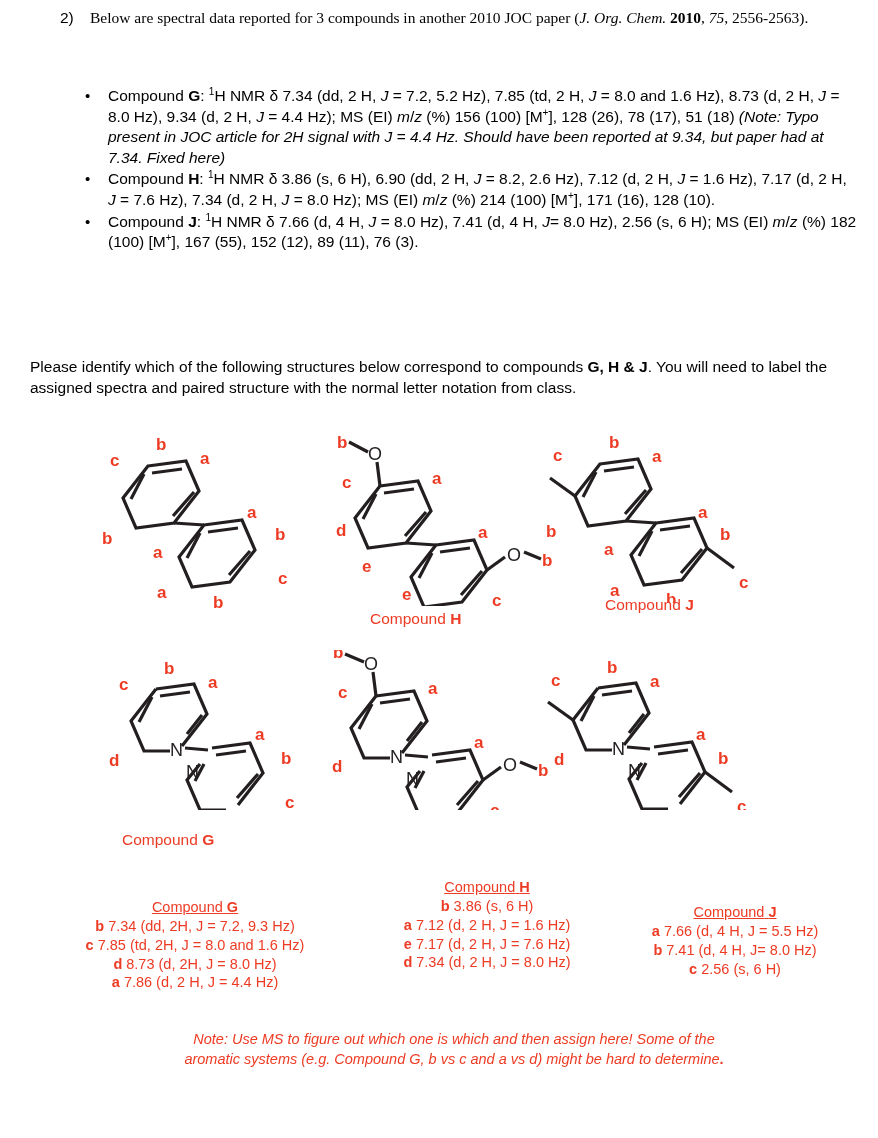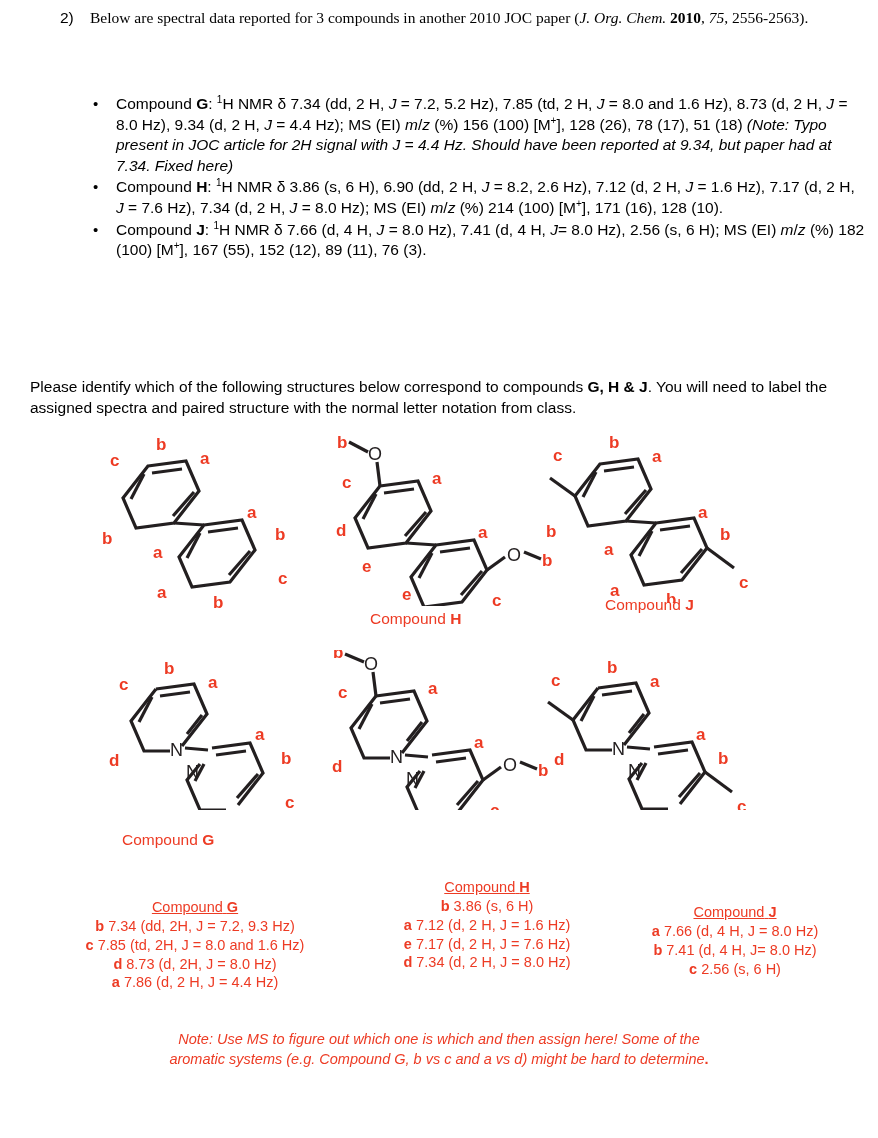--- a/index.html
+++ b/index.html
@@ -12,21 +12,21 @@
 
   
   .qblock{position:absolute;left:60px;top:8px;width:790px;}
   .qline{display:flex;font-size:15.5px;line-height:1.33;}
   .qnum{width:30px;flex:none;}
   .qtext{flex:1;font-family:Liberation Serif, serif;}
   i{font-style:italic;}
   b{font-weight:bold;}
   .sup{font-size:10px;vertical-align:super;line-height:0;}
 
-  ul.cl{list-style:none;margin:16px;padding:0;position:absolute;left:60px;top:78px;width:790px;}
+  ul.cl{list-style:none;margin:8px;padding:0;position:absolute;left:60px;top:78px;width:790px;}
   ul.cl li{position:relative;padding-left:40px;font-size:15.5px;line-height:1.33;margin-bottom:1px;}
   ul.cl li:before{content:"\2022";position:absolute;left:17px;top:0;font-size:15px;}
 
   .para{position:absolute;left:30px;width:820px;font-size:15.5px;line-height:1.345;}
 
   
   .struct{position:absolute;}
   .caption{position:absolute;color:#ED3B24;font-size:15.5px;white-space:nowrap;}
 
   
@@ -56,21 +56,21 @@
       <span>Compound</span> <b>G</b>: <span class="sup">1</span>H NMR δ 7.34 (dd, 2&nbsp;H, <i>J</i>&nbsp;= 7.2, 5.2 Hz), 7.85 (td, 2&nbsp;H, <i>J</i>&nbsp;= 8.0 and 1.6 Hz), 8.73 (d, 2&nbsp;H, <i>J</i>&nbsp;= 8.0 Hz), 9.34 (d, 2&nbsp;H, <i>J</i>&nbsp;= 4.4 Hz); MS (EI) <i>m</i>/<i>z</i> (%) 156 (100) [M<span class="sup">+</span>], 128 (26), 78 (17), 51 (18) <i>(Note: Typo present in JOC article for 2H signal with J = 4.4 Hz. Should have been reported at 9.34, but paper had at 7.34. Fixed here)</i>
     </li>
     <li>
       <span>Compound</span> <b>H</b>: <span class="sup">1</span>H NMR δ 3.86 (s, 6&nbsp;H), 6.90 (dd, 2&nbsp;H, <i>J</i>&nbsp;= 8.2, 2.6 Hz), 7.12 (d, 2 H, <i>J</i>&nbsp;= 1.6 Hz), 7.17 (d, 2&nbsp;H, <i>J</i>&nbsp;= 7.6 Hz), 7.34 (d, 2&nbsp;H, <i>J</i>&nbsp;= 8.0 Hz); MS (EI) <i>m</i>/<i>z</i> (%) 214 (100) [M<span class="sup">+</span>], 171 (16), 128 (10).
     </li>
     <li>
       <span>Compound</span> <b>J</b>: <span class="sup">1</span>H NMR δ 7.66 (d, 4&nbsp;H, <i>J</i>&nbsp;= 8.0 Hz), 7.41 (d, 4&nbsp;H, <i>J</i>= 8.0 Hz), 2.56 (s, 6&nbsp;H); MS (EI) <i>m</i>/<i>z</i> (%) 182 (100) [M<span class="sup">+</span>], 167 (55), 152 (12), 89 (11), 76 (3).
     </li>
   </ul>
 
-  <div class="para" style="left:30px;top:377px;">
+  <div class="para" style="left:30px;top:357px;">
     <span>Please identify which of the following structures below correspond to compounds </span><b>G, H &amp; J</b><span>. You will need to label the assigned spectra and paired structure with the normal letter notation from class.</span>
   </div>
 
   <div class="struct" style="left:100px;top:428px;width:210px;height:180px;">
     <svg width="210" height="180" viewBox="0 0 210 180">
       <g fill="none" stroke="#231f20" stroke-width="3.2">
 
         <polygon points="48,38 86,33 99,63 74,95 36,100 23,70" stroke-linejoin="miter"></polygon>
 
         <line x1="52" y1="45" x2="82" y2="41"></line>
@@ -302,23 +302,23 @@
     <div><b>a</b> <span>7.12 (d, 2 H, J = 1.6 Hz)</span></div>
     <div><b>e</b> <span>7.17 (d, 2 H, J = 7.6 Hz)</span></div>
     <div><b>d</b> <span>7.34 (d, 2 H, J = 8.0 Hz)</span></div>
   </div>
 
   <div class="annot" style="left:610px;top:903px;width:250px;" id="annot-j">
     <div class="hd">
       <span>Compound</span>
       <b>J</b>
     </div>
-    <div><b>a</b> <span>7.66 (d, 4 H, J = 8.0 Hz)</span></div>
+    <div><b>a</b> <span>7.66 (d, 4 H, J = 5.5 Hz)</span></div>
     <div><b>b</b> <span>7.41 (d, 4 H, J= 8.0 Hz)</span></div>
     <div><b>c</b> <span>2.56 (s, 6 H)</span></div>
   </div>
 
-  <div class="note" style="left:89px;top:1029px;width:700px;">
+  <div class="note" style="left:104px;top:1029px;width:700px;">
     <div>Note: Use MS to figure out which one is which and then assign here! Some of the</div>
     <div><span>aromatic systems (e.g. Compound G, b vs c and a vs d) might be hard to determine</span><span style="font-style:normal;font-weight:bold;">.</span></div>
   </div>
 
 </div>
 
 </body></html>

